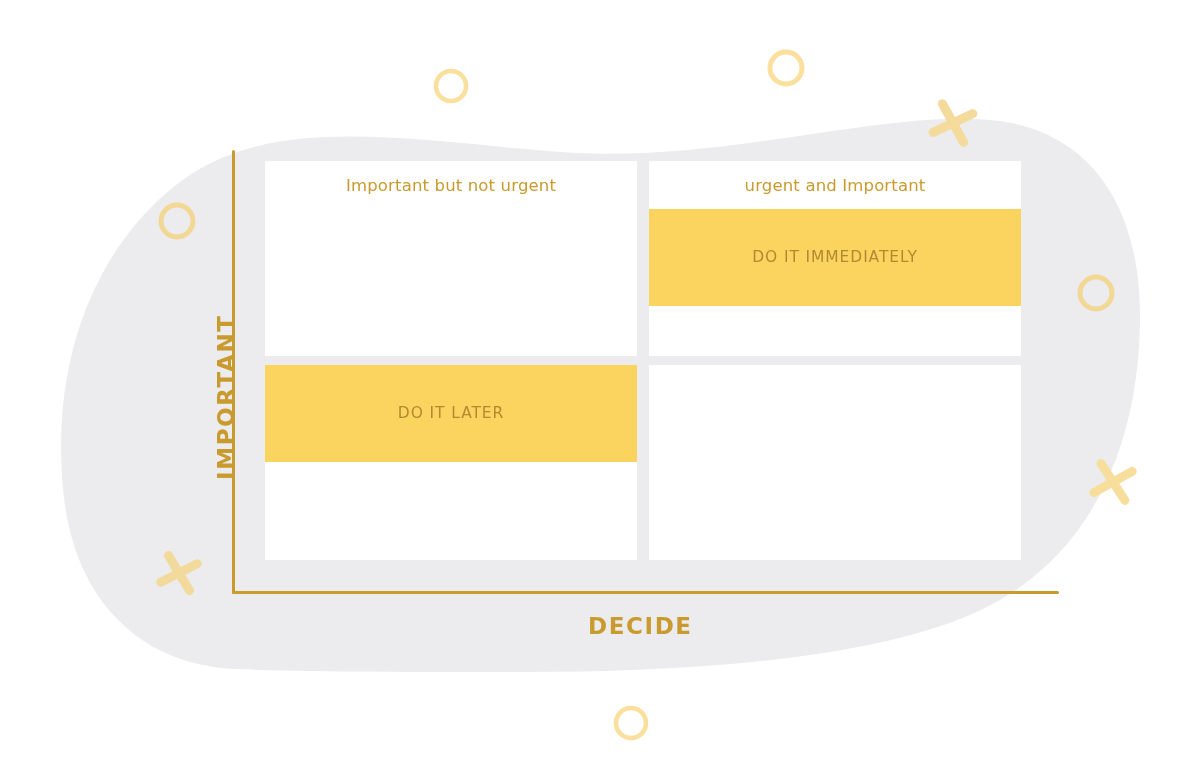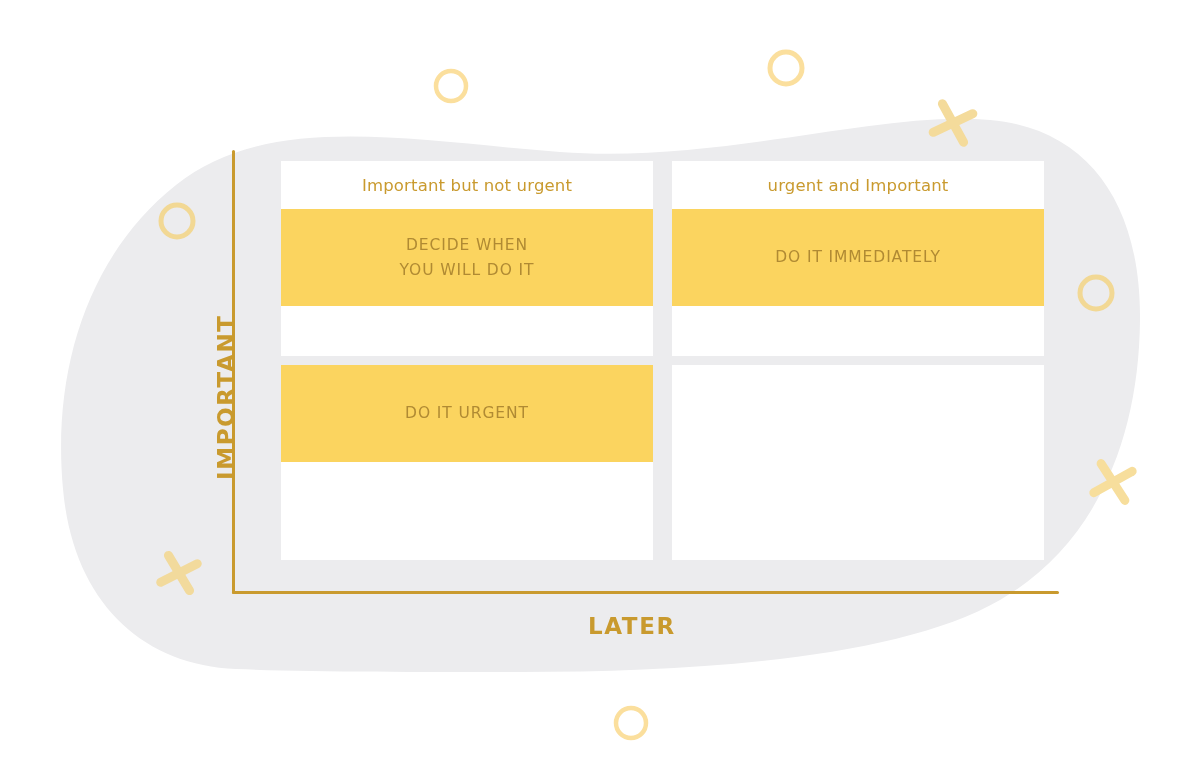--- a/index.html
+++ b/index.html
@@ -64,28 +64,28 @@
   }
   #axis-x-label {
     left: 0;
     top: 0;
     transform: translate(588px, 613px);
   }
 
   
   #matrix {
     position: absolute;
-    left: 281px;
+    left: 265px;
     top: 161px;
     width: 747px;
     height: 394px;
     display: grid;
     grid-template-columns: 372px 372px;
     grid-template-rows: 195px 195px;
-    gap: 9px 19px;
+    gap: 9px 12px;
   }
 
   .quadrant {
     position: relative;
     background: #ffffff;
     display: flex;
     flex-direction: column;
     overflow: hidden;
   }
 
@@ -164,44 +164,40 @@
         <line x1="-16" y1="-15" x2="16" y2="15"></line>
         <line x1="16" y1="-15" x2="-16" y2="15"></line>
       </g>
     </g>
   </svg>
 
   <div class="axis-line" id="axis-y-line"></div>
   <div class="axis-line" id="axis-x-line"></div>
 
   <div class="axis-caption" id="axis-y-label">IMPORTANT</div>
-  <div class="axis-caption" id="axis-x-label">LATER</div>
+  <div class="axis-caption" id="axis-x-label">DECIDE</div>
 
   <div id="matrix">
 
     <div class="quadrant">
       <div class="quadrant-title">Important but not urgent</div>
-      <div class="quadrant-band">
-        <div class="quadrant-action">DECIDE WHEN
-YOU WILL DO IT</div>
-      </div>
       <div class="quadrant-footer"></div>
     </div>
 
     <div class="quadrant">
       <div class="quadrant-title">urgent and Important</div>
       <div class="quadrant-band">
         <div class="quadrant-action">DO IT IMMEDIATELY</div>
       </div>
       <div class="quadrant-footer"></div>
     </div>
 
     <div class="quadrant">
       <div class="quadrant-band">
-        <div class="quadrant-action">DO IT URGENT</div>
+        <div class="quadrant-action">DO IT LATER</div>
       </div>
       <div class="quadrant-footer"></div>
     </div>
 
     <div class="quadrant">
       <div class="quadrant-footer"></div>
     </div>
 
   </div>
 </div>

